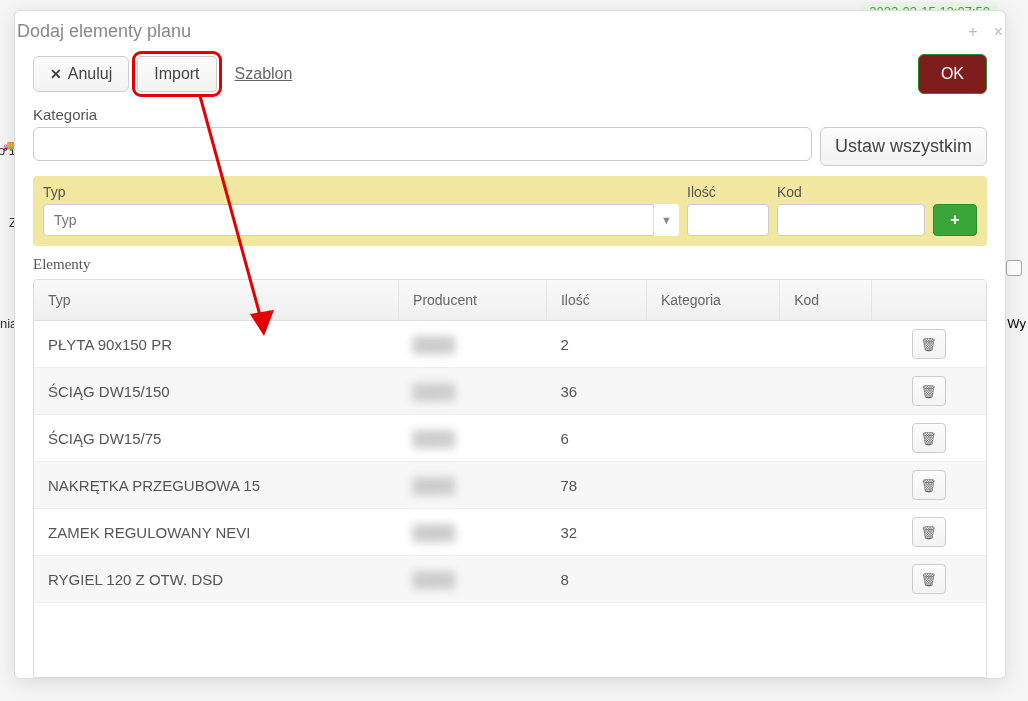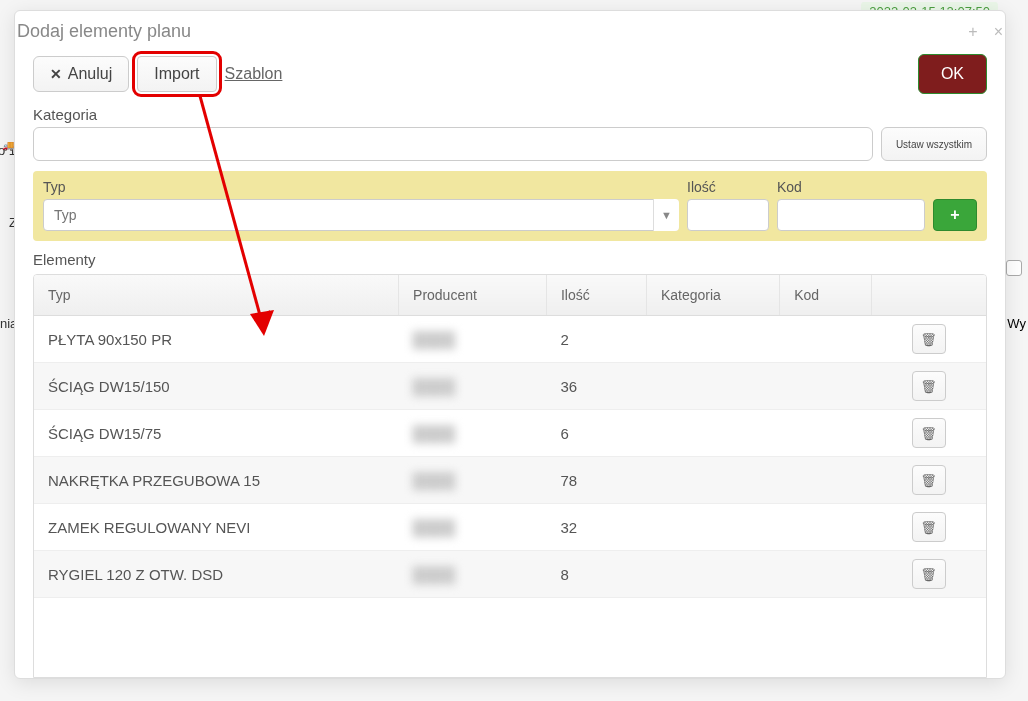--- a/index.html
+++ b/index.html
@@ -86,20 +86,21 @@
       gap: 6px;
     }
     .btn-cancel-x { font-weight: bold; font-size: 14px; }
     .btn-import {
       position: relative;
       outline: 3px solid #e30000;
       outline-offset: 2px;
       border-radius: 4px;
     }
     .szablon-link {
+      margin-left: 10px;
       text-decoration: underline;
       color: #666;
       font-size: 16px;
       cursor: pointer;
     }
     .btn-ok {
       margin-left: auto;
       background: #7f1d1d;
       color: #fff;
       border: 1px solid #2e8a2e;
@@ -125,21 +126,21 @@
       border: 1px solid #ccc;
       border-radius: 6px;
       padding: 0 10px;
       font-size: 14px;
     }
     .btn-ustaw {
       padding: 8px 14px;
       border: 1px solid #ccc;
       border-radius: 6px;
       background: linear-gradient(#fcfcfc, #f3f3f3);
-      font-size: 10px;
+      font-size: 18px;
       color: #444;
       cursor: pointer;
     }
 
     .yellow-panel {
       margin: 0 18px 10px;
       background: #f1e7a0;
       border-radius: 4px;
       padding: 8px 10px 10px;
       display: grid;
@@ -192,20 +193,21 @@
       border-radius: 4px;
       font-size: 16px;
       font-weight: bold;
       cursor: pointer;
     }
 
     .elementy-label {
       padding: 0 18px 6px;
       font-size: 15px;
       color: #555;
+      font-family: Liberation Serif, serif;
     }
 
     .table-wrap {
       margin: 0 18px 0 18px;
       border: 1px solid #ddd;
       border-radius: 4px 4px 0 0;
       flex: 1;
       overflow: hidden;
       position: relative;
     }

